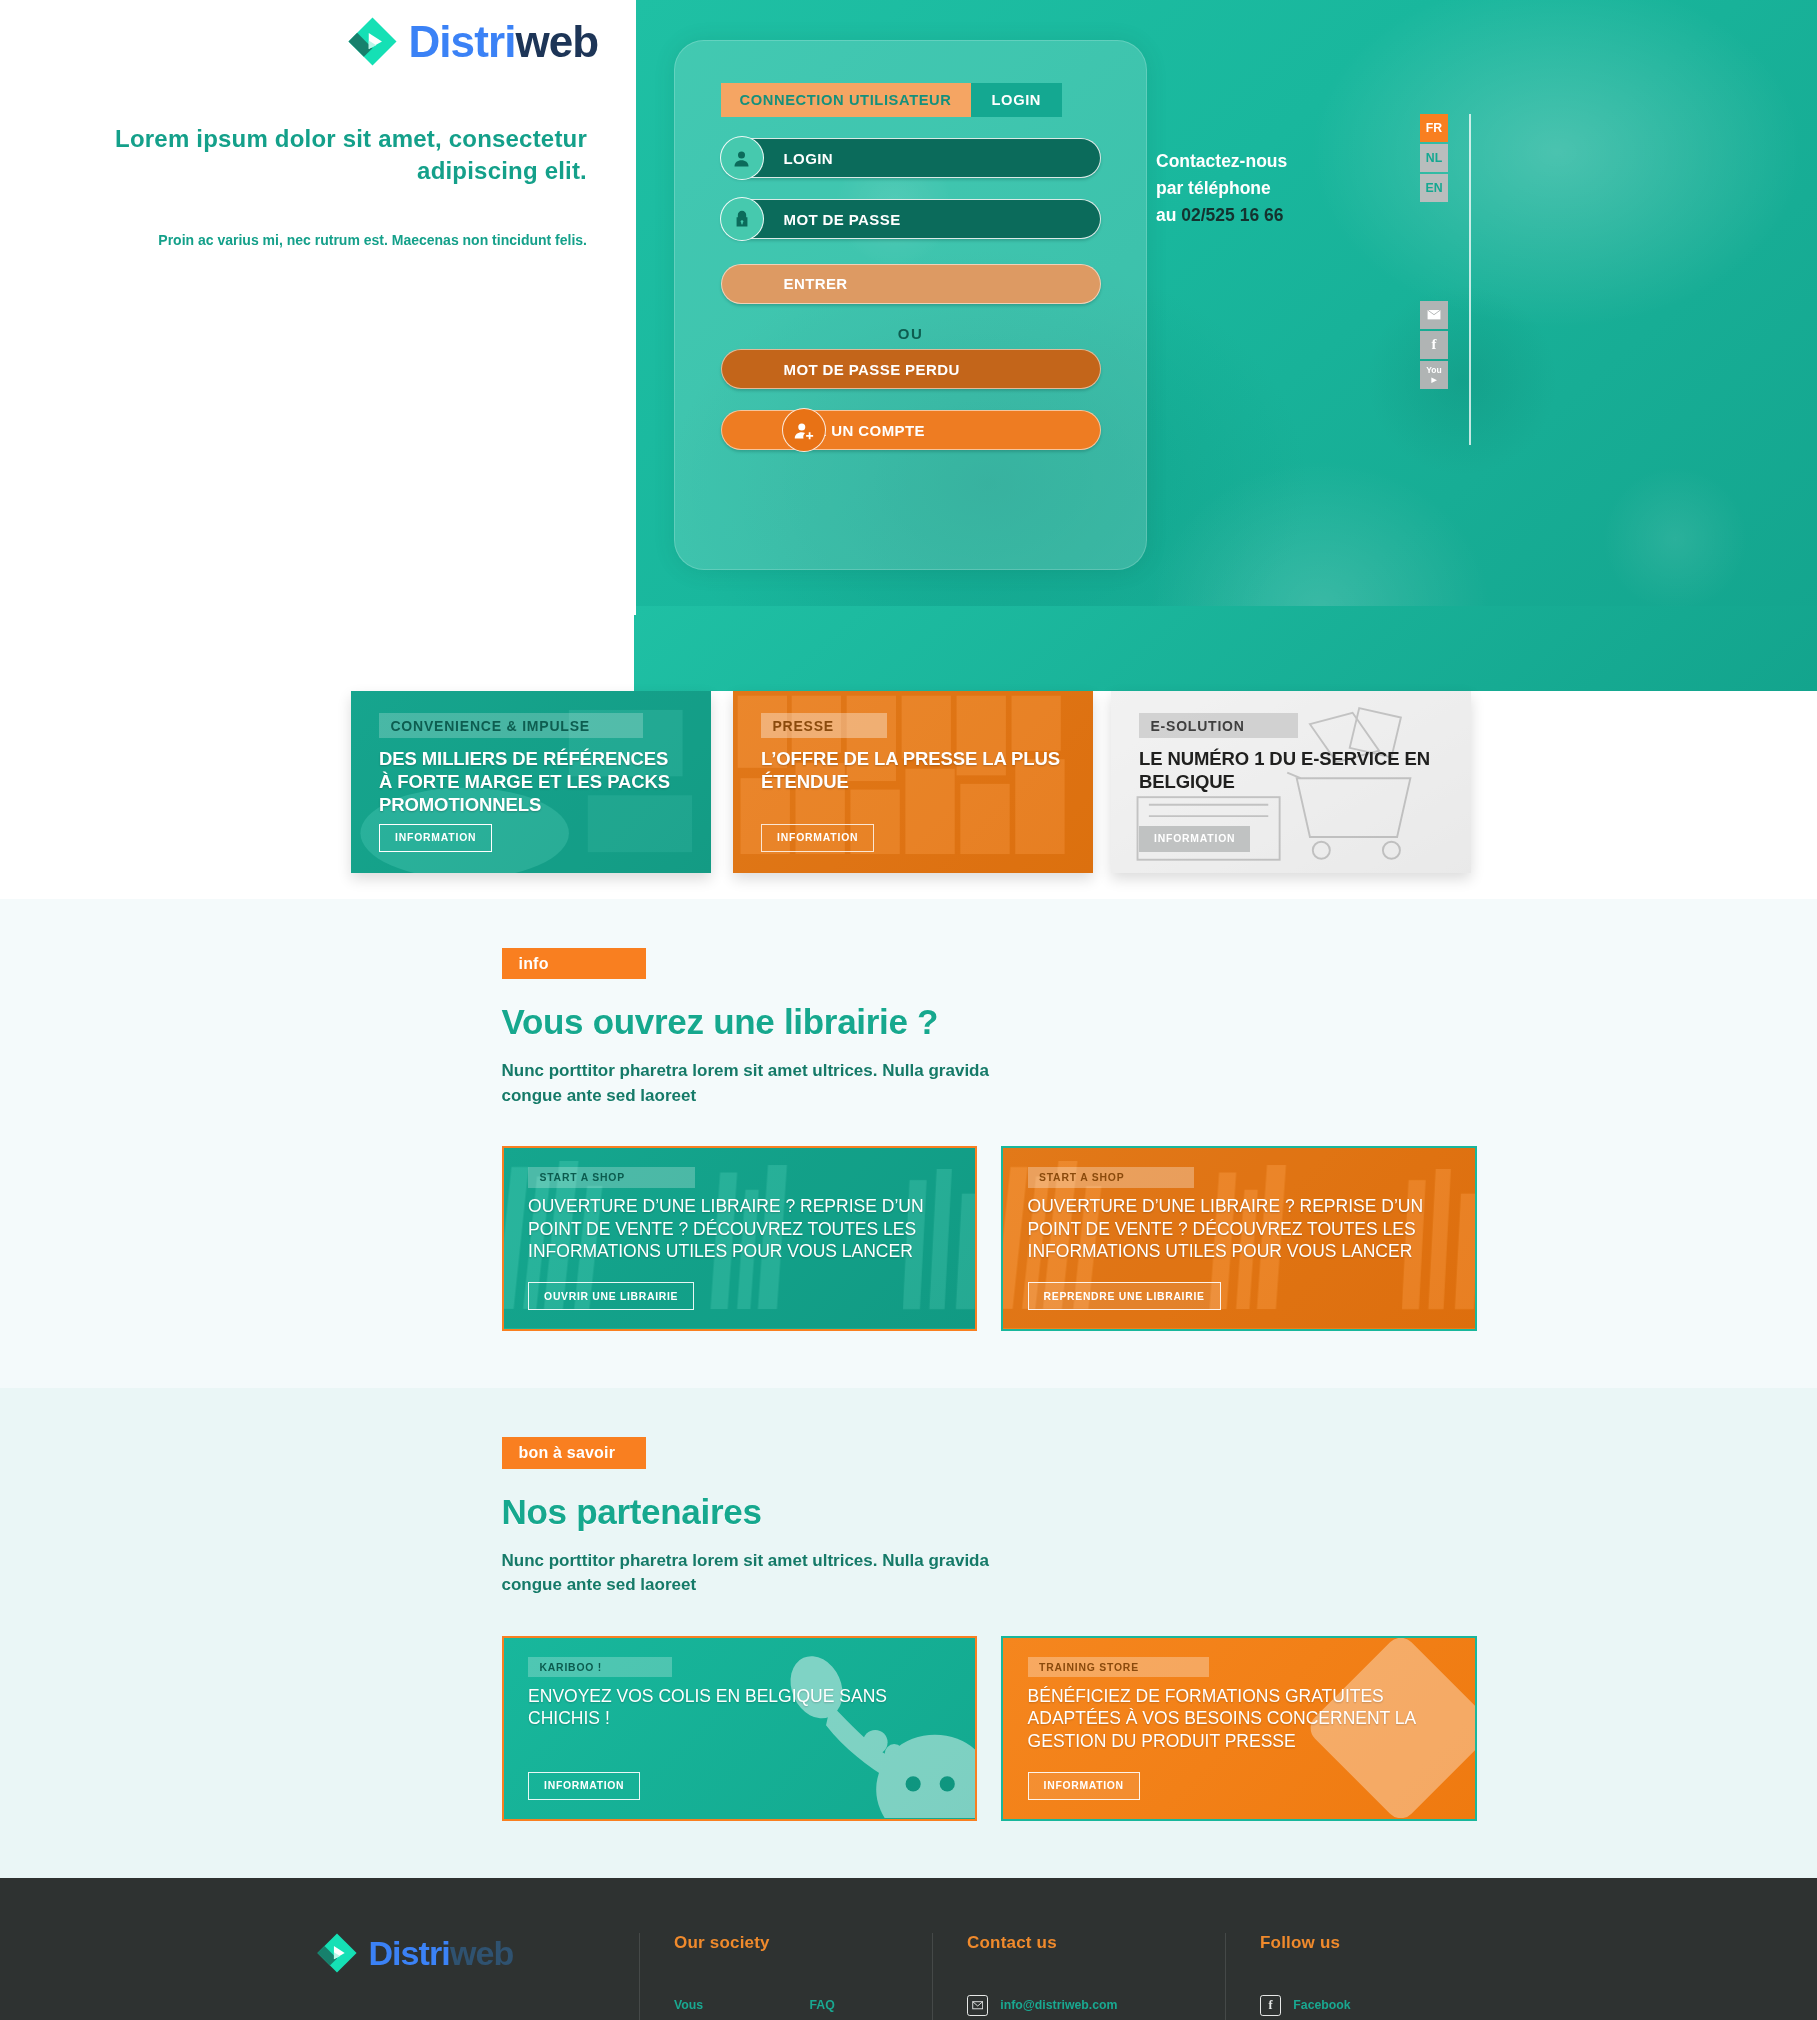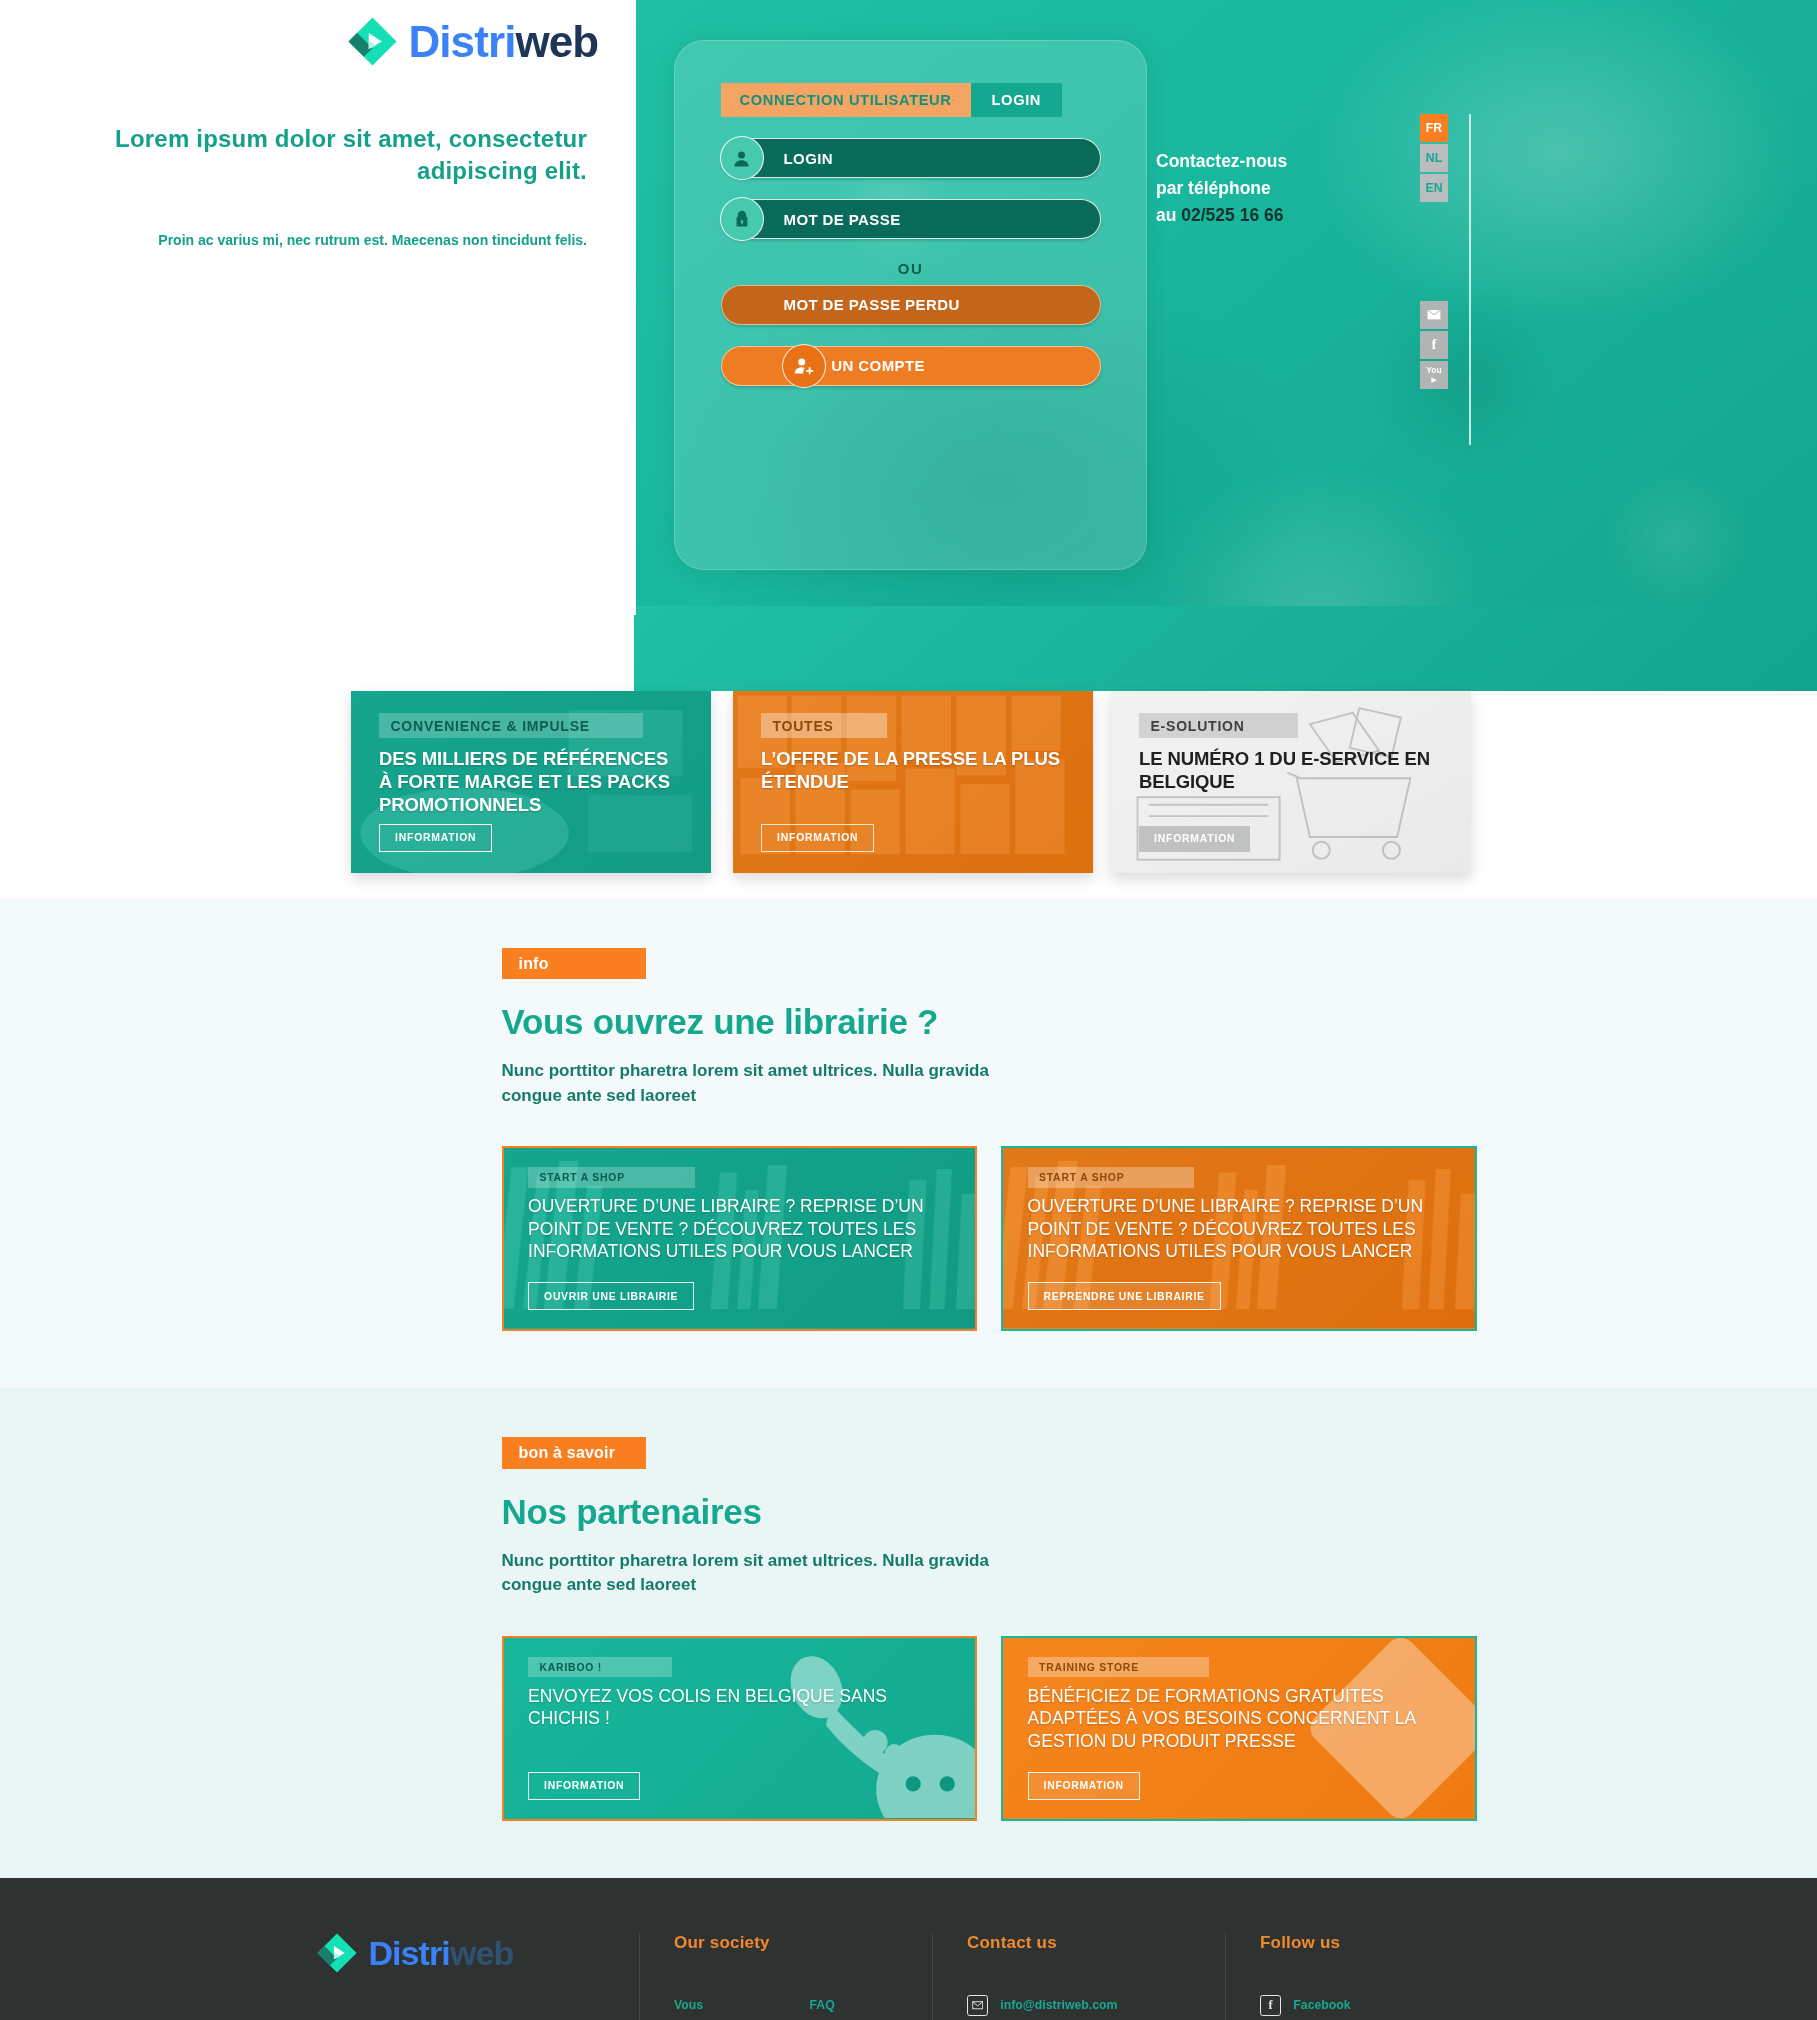--- a/index.html
+++ b/index.html
@@ -271,20 +271,23 @@
         <span class="fi">
           <svg viewBox="0 0 24 24" width="20" height="20" fill="#0b6b5b">
             <path d="M7 10V7a5 5 0 0 1 10 0v3h1.5v11h-13V10z"></path>
             <circle cx="12" cy="15" r="1.6" fill="#46c9ae"></circle>
             <rect x="11.2" y="15" width="1.6" height="3.4" fill="#46c9ae"></rect>
           </svg>
         </span>
         <span class="flabel">MOT DE PASSE</span>
       </div>
 
+      <div class="btn-pill btn-enter">
+        <span>ENTRER</span>
+      </div>
 
       <div class="or">OU</div>
 
       <div class="btn-pill btn-lost">
         <span>MOT DE PASSE PERDU</span>
       </div>
 
       <div class="btn-pill btn-create">
         <span class="fi">
           <svg viewBox="0 0 24 24" width="21" height="21" fill="#fff">
@@ -357,21 +360,21 @@
               <rect x="294" y="5" width="52" height="58"></rect>
             <rect x="8" y="92" width="52" height="80"></rect>
               <rect x="66" y="76" width="52" height="96"></rect>
             <rect x="124" y="104" width="52" height="68"></rect>
               <rect x="182" y="82" width="52" height="90"></rect>
             <rect x="240" y="98" width="52" height="74"></rect>
               <rect x="298" y="72" width="52" height="100"></rect>
           </g>
         </svg>
       </div>
-      <span class="eyebrow">TOUTES</span>
+      <span class="eyebrow">PRESSE</span>
       <h2>L’OFFRE DE LA PRESSE LA PLUS ÉTENDUE</h2>
       <span class="info">INFORMATION</span>
     </div>
 
     <div class="promo p3">
       <div class="tex" style="opacity:.5">
         <svg width="360" height="182" viewBox="0 0 380 192" preserveAspectRatio="none">
           <rect width="380" height="192" fill="#f1f1f1"></rect>
           <g fill="none" stroke="#9a9a9a" stroke-width="2">
             <path d="M210 35 l45 -12 l28 40 l-45 12 z"></path>

